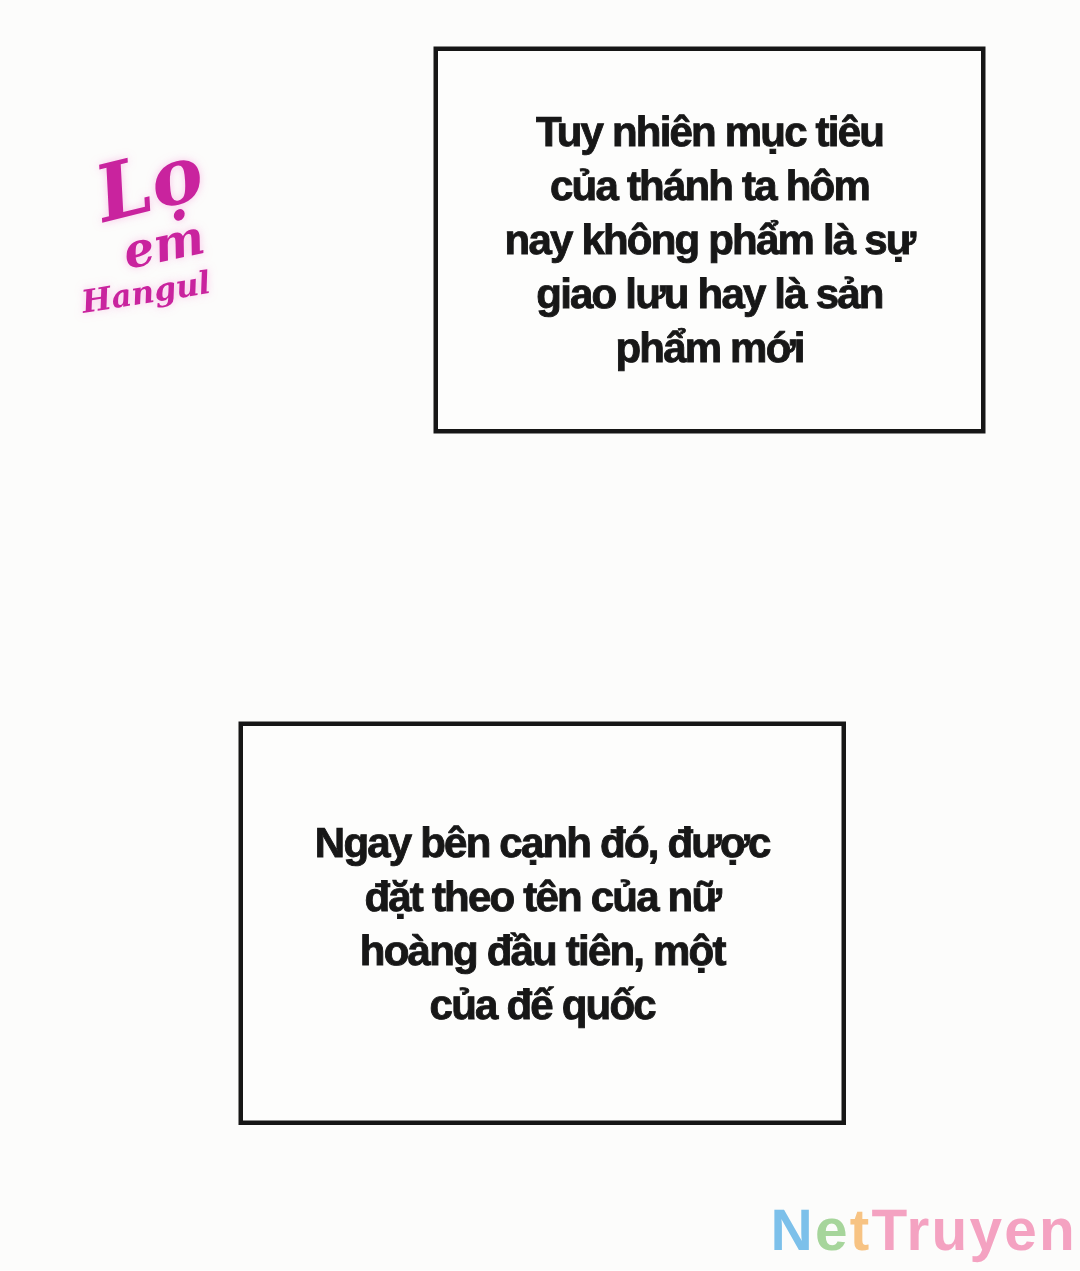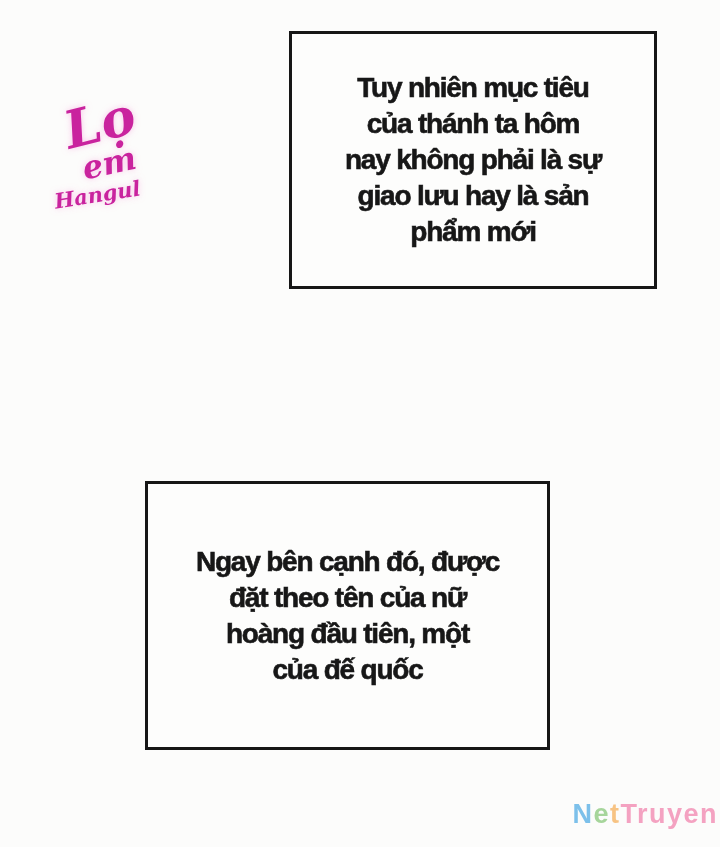--- a/index.html
+++ b/index.html
@@ -28,21 +28,21 @@
     align-items: center;
     text-align: center;
   }
   .bubble-top {
     left: 289px;
     top: 31px;
     width: 368px;
     height: 258px;
   }
   .bubble-bottom {
-    left: 145px;
+    left: 159px;
     top: 481px;
     width: 405px;
     height: 269px;
   }
   .speech-line {
     font-weight: 700;
     font-size: 28px;
     line-height: 36px;
     letter-spacing: -1.2px;
     color: #171717;
@@ -85,41 +85,41 @@
     transform: rotate(-9deg);
   }
 
   
   .watermark {
     position: absolute;
     right: 2px;
     top: 801px;
     white-space: nowrap;
     font-weight: 700;
-    font-size: 27px;
+    font-size: 39px;
     line-height: 1;
     letter-spacing: 1.5px;
     font-family: "Liberation Sans", sans-serif;
   }
 </style>
 </head>
 <body>
 
 <div class="page">
 
   <div class="logo">
     <span class="logo-lo" style="color: rgb(201, 35, 158);">Lọ</span>
     <span class="logo-em" style="color: rgb(201, 35, 158);">em</span>
     <span class="logo-hangul" style="color: rgb(201, 35, 158);">Hangul</span>
   </div>
 
   <div class="bubble bubble-top">
     <div class="speech-line">Tuy nhiên mục tiêu</div>
     <div class="speech-line">của thánh ta hôm</div>
-    <div class="speech-line">nay không phải là sự</div>
+    <div class="speech-line">nay không phẩm là sự</div>
     <div class="speech-line">giao lưu hay là sản</div>
     <div class="speech-line">phẩm mới</div>
   </div>
 
   <div class="bubble bubble-bottom">
     <div class="speech-line">Ngay bên cạnh đó, được</div>
     <div class="speech-line">đặt theo tên của nữ</div>
     <div class="speech-line">hoàng đầu tiên, một</div>
     <div class="speech-line">của đế quốc</div>
   </div>

